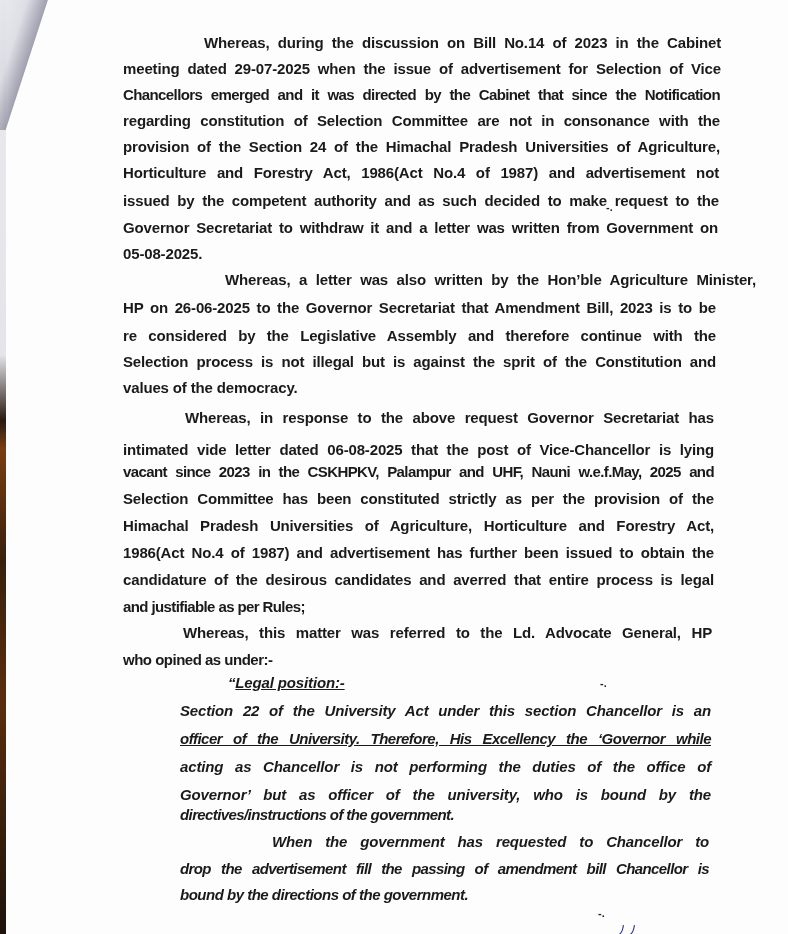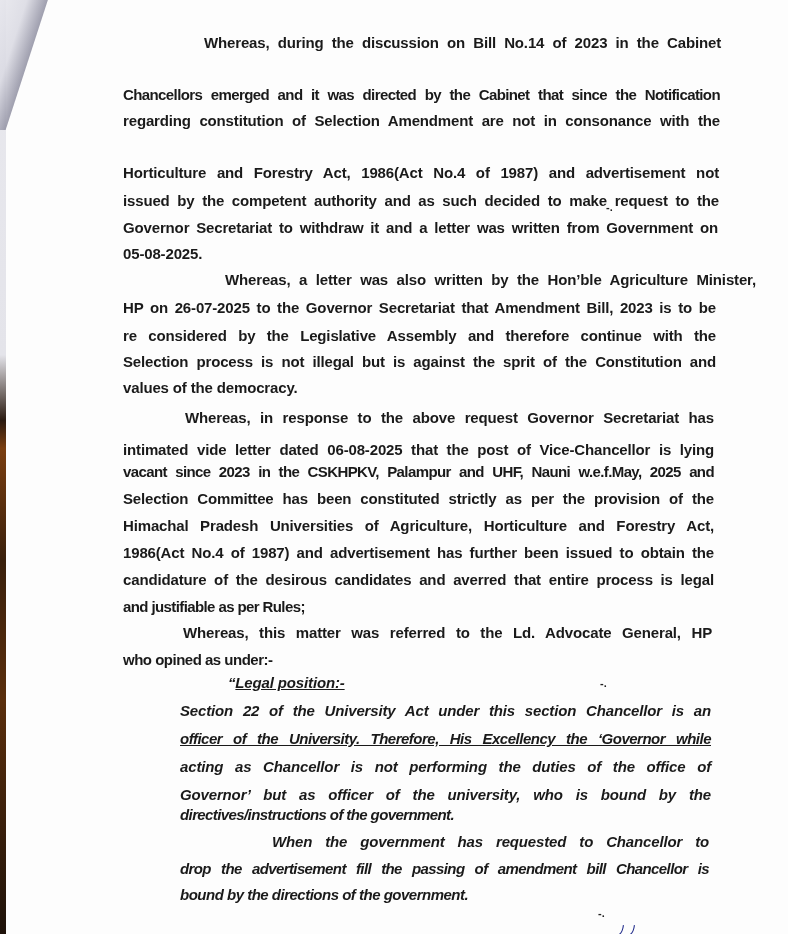--- a/index.html
+++ b/index.html
@@ -65,42 +65,48 @@
 <body>
 
 <div class="left-edge"></div>
 <div class="page-fold"></div>
 
 <div class="paper">
 
   <div class="line" style="left:204px; top:34px; width:517px;">
       <span class="just" style="display:block;width:517px;">Whereas, during the discussion on Bill No.14 of 2023 in the Cabinet</span>
     </div>
+  <div class="line" style="left:123px; top:60px;">
+      <span class="just" style="display:block;width:598px;">meeting dated 29-07-2025 when the issue of advertisement for Selection of Vice</span>
+    </div>
   <div class="line" style="left:123px; top:86px;">
       <span class="just" style="display:block;width:597px;letter-spacing:-0.6px;">Chancellors emerged and it was directed by the Cabinet that since the Notification</span>
     </div>
   <div class="line" style="left:123px; top:112px;">
-      <span class="just" style="display:block;width:597px;">regarding constitution of Selection Amendment are not in consonance with the</span>
+      <span class="just" style="display:block;width:597px;">regarding constitution of Selection Committee are not in consonance with the</span>
+    </div>
+  <div class="line" style="left:123px; top:138px;">
+      <span class="just" style="display:block;width:597px;">provision of the Section 24 of the Himachal Pradesh Universities of Agriculture,</span>
     </div>
   <div class="line" style="left:123px; top:164px;">
       <span class="just" style="display:block;width:596px;">Horticulture and Forestry Act, 1986(Act No.4 of 1987)  and advertisement not</span>
     </div>
   <div class="line" style="left:123px; top:192px;">
       <span class="just" style="display:block;width:596px;">issued by the competent authority and as such decided to make request to the</span>
     </div>
   <div class="line" style="left:123px; top:219px;">
       <span class="just" style="display:block;width:595px;">Governor Secretariat to withdraw it and a letter was written from Government on</span>
     </div>
   <div class="line" style="left:123px; top:236px; margin-top:9px;"><span>05-08-2025.</span></div>
 
   <div class="line" style="left:185px; top:271px;">
       <span class="just" style="display:block;width:531px;margin-left:40px;">Whereas, a letter was also written by the Hon’ble Agriculture Minister,</span>
     </div>
   <div class="line" style="left:123px; top:299px;">
-      <span class="just" style="display:block;width:593px;">HP on 26-07-2025 to the Governor Secretariat that Amendment Bill, 2023 is to be</span>
+      <span class="just" style="display:block;width:593px;">HP on 26-06-2025 to the Governor Secretariat that Amendment Bill, 2023 is to be</span>
     </div>
   <div class="line" style="left:123px; top:327px;">
       <span class="just" style="display:block;width:593px;">re considered by the Legislative Assembly and therefore continue with the</span>
     </div>
   <div class="line" style="left:123px; top:353px;">
       <span class="just" style="display:block;width:593px;">Selection process is not illegal but is against the sprit of the Constitution and</span>
     </div>
   <div class="line" style="left:123px; top:379px;"><span>values of the democracy.</span></div>
 
   <div class="line" style="left:185px; top:409px;">

